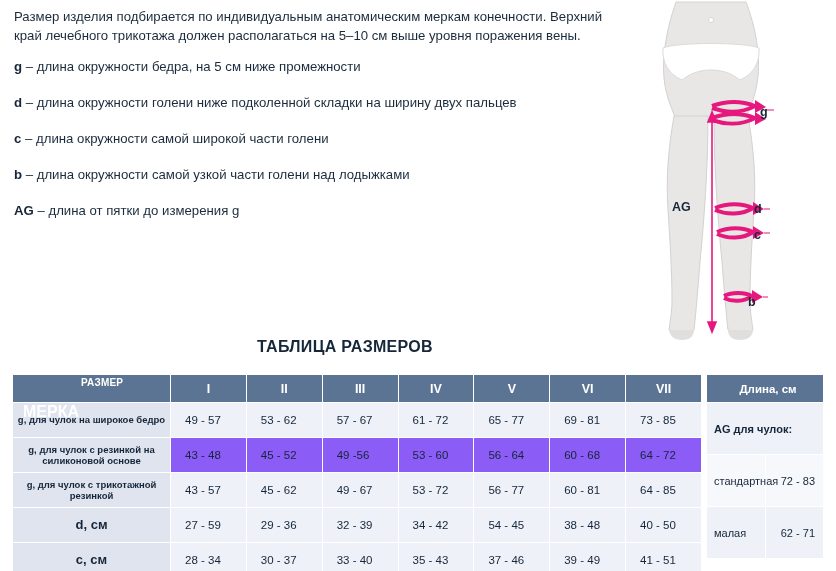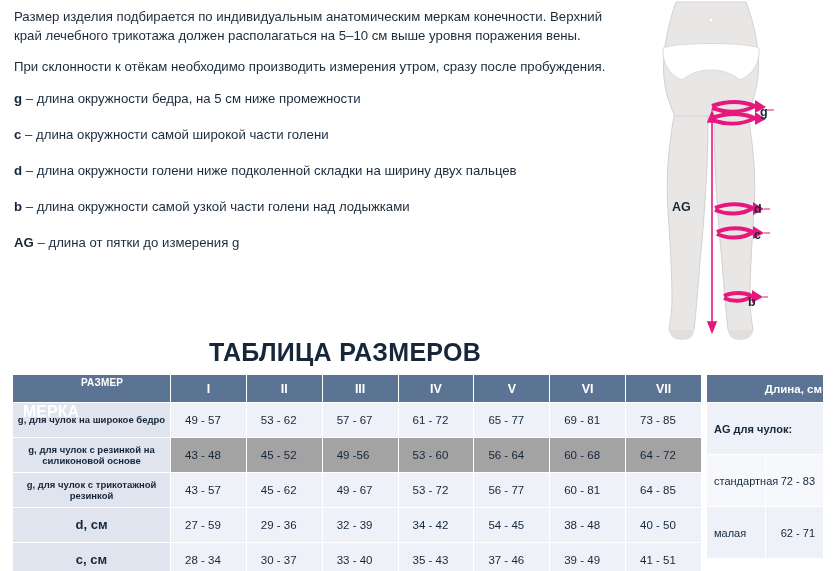--- a/index.html
+++ b/index.html
@@ -71,21 +71,21 @@
   .lbl-c  { left: 140px; top: 228px; }
   .lbl-b  { left: 134px; top: 295px; }
   .lbl-ag { left: 58px;  top: 200px; }
   
   .table-title {
     position: absolute;
     left: 0;
     top: 338px;
     width: 690px;
     text-align: center;
-    font-size: 25px;
+    font-size: 16px;
     font-weight: bold;
     letter-spacing: .3px;
     color: #17273a;
   }
   
   table {
     border-collapse: collapse;
   }
   .sizes {
     position: absolute;
@@ -141,21 +141,21 @@
   }
   .sizes td.rowhead.big {
     font-size: 13px;
   }
   .sizes td.val {
     background: #eef1f7;
     padding-left: 14px;
     font-size: 11.5px;
   }
   .sizes tr.alt td.val {
-    background: #a3a3a3;
+    background: #8b5cf6;
   }
   .sizes tr.tall td { height: 30px; }
   
   .agtable {
     position: absolute;
     left: 706px;
     top: 374px;
     width: 118px;
     table-layout: fixed;
   }
@@ -163,21 +163,21 @@
     border: 1px solid #ffffff;
     font-size: 11px;
     color: #16263a;
   }
   .agtable thead th {
     background: #5b7493;
     color: #ffffff;
     height: 25px;
     font-size: 11.5px;
     font-weight: bold;
-    text-align: right;
+    text-align: center;
     padding-left: 7px;
   }
   .agtable td {
     height: 23px;
     padding: 14px 7px;
     background: #eef1f7;
   }
   .agtable td.head2 {
     font-weight: bold;
     background: #eef1f7;
@@ -185,31 +185,30 @@
   .agtable tr.alt td { background: #f6f8fb; margin-left: 43px; }
   .agtable td.num { text-align: right; padding-right: 8px; }
 </style>
 </head>
 <body>
 
 <div class="page">
 
   <div class="text-col">
     <div class="para">Размер изделия подбирается по индивидуальным анатомическим меркам конечности. Верхний край лечебного трикотажа должен располагаться на 5–10 см выше уровня поражения вены.</div>
-    <div class="para">При склонности к отёкам необходимо производить измерения утром, сразу после пробуждения.</div>
 
     <div class="deflist">
       <div class="defrow">
         <span class="key">g</span><span> – длина окружности бедра, на 5 см ниже промежности</span>
       </div>
       <div class="defrow">
+        <span class="key">d</span><span> – длина окружности голени ниже подколенной складки на ширину двух пальцев</span>
+      </div>
+      <div class="defrow">
         <span class="key">c</span><span> – длина окружности самой широкой части голени</span>
-      </div>
-      <div class="defrow">
-        <span class="key">d</span><span> – длина окружности голени ниже подколенной складки на ширину двух пальцев</span>
       </div>
       <div class="defrow">
         <span class="key">b</span><span> – длина окружности самой узкой части голени над лодыжками</span>
       </div>
       <div class="defrow">
         <span class="key">AG</span><span> – длина от пятки до измерения g</span>
       </div>
     </div>
   </div>
 

